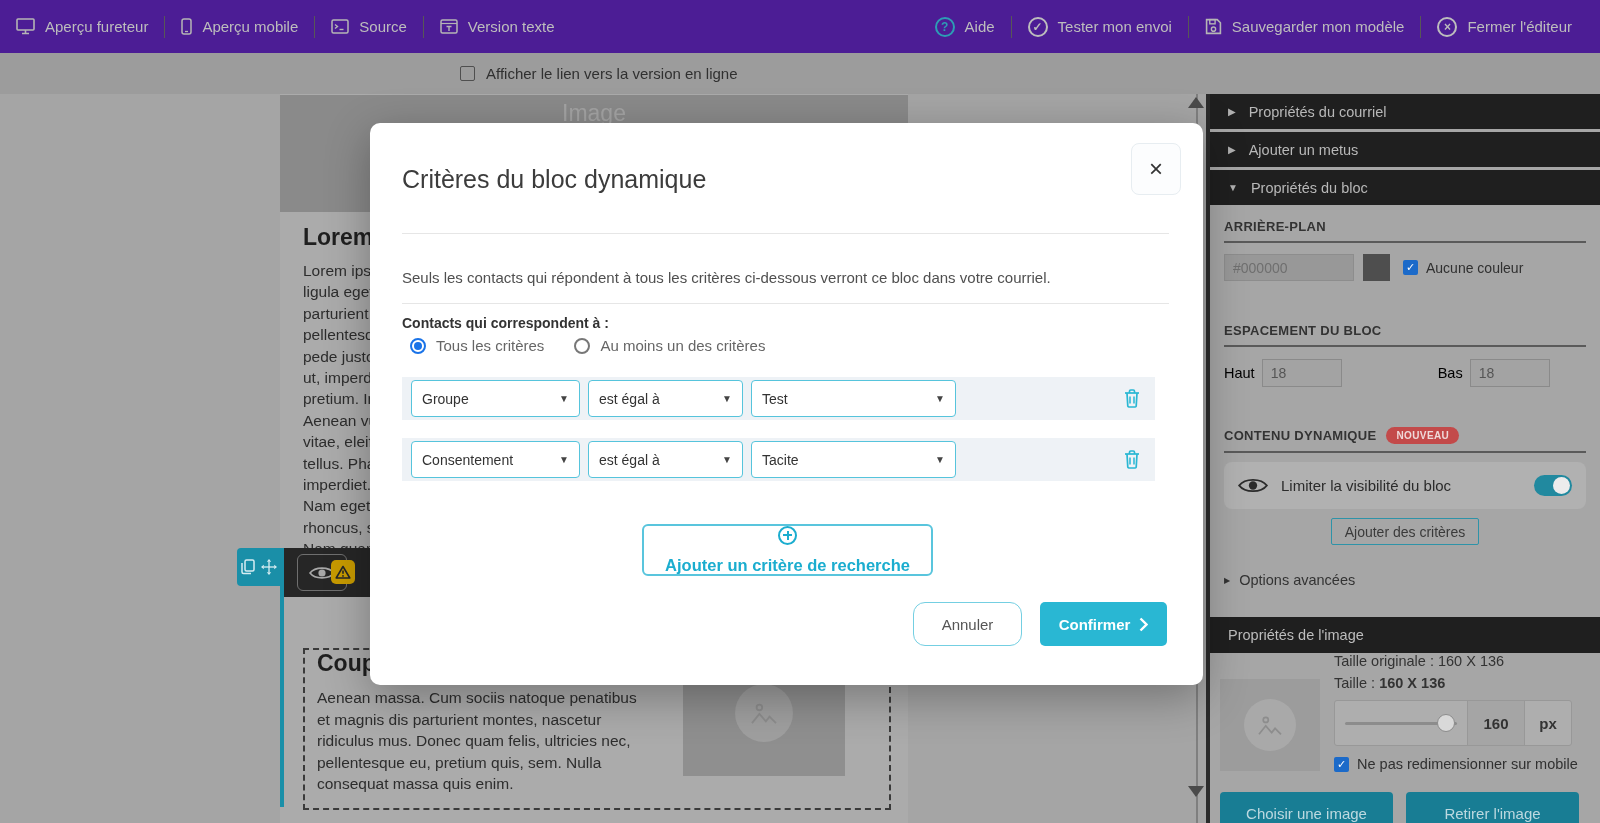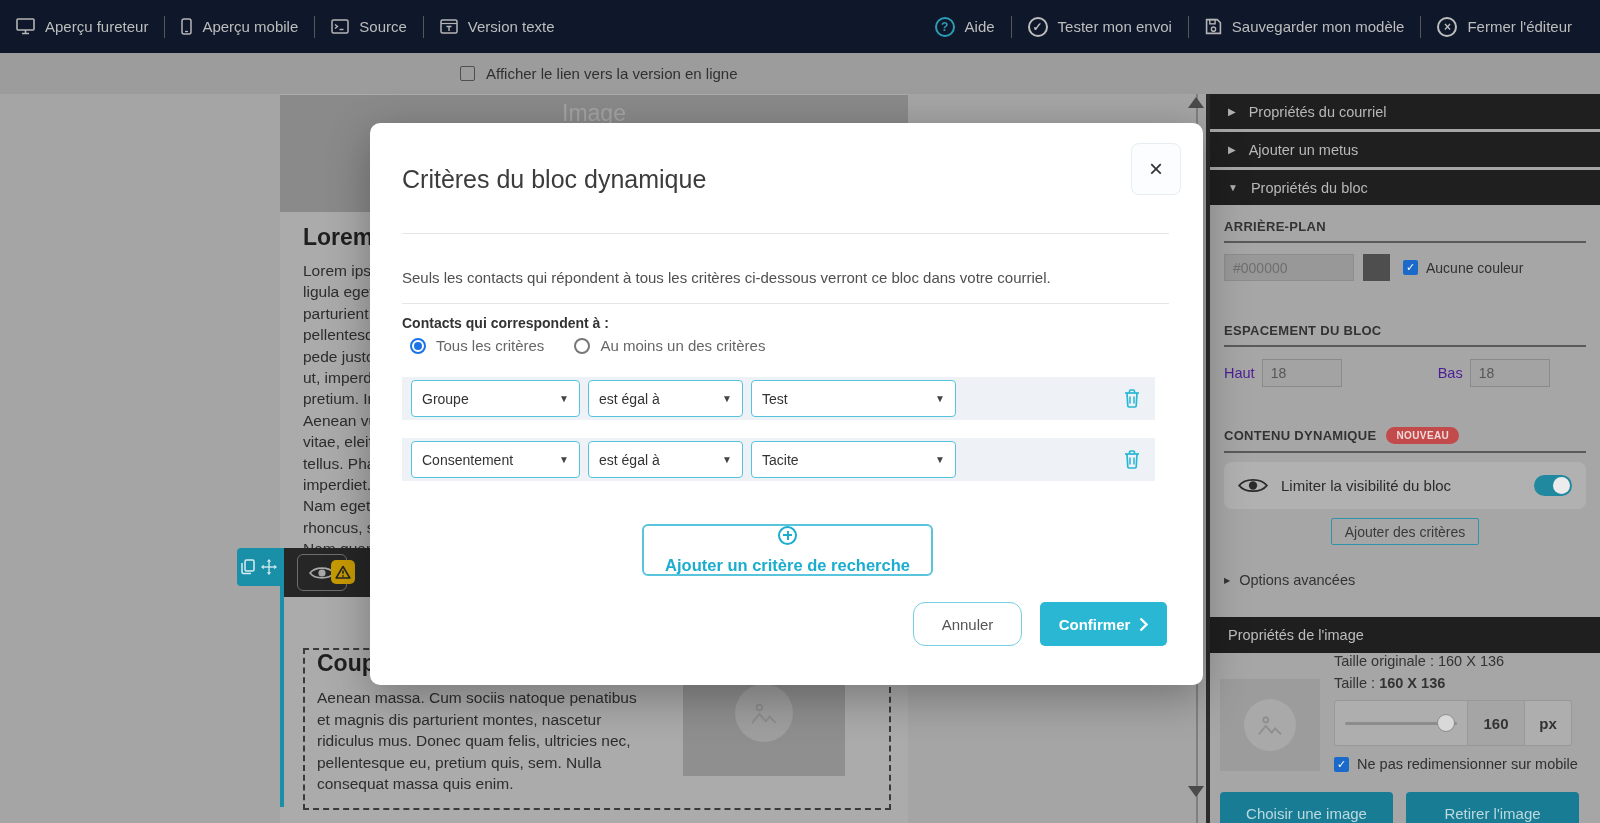--- a/index.html
+++ b/index.html
@@ -1,21 +1,21 @@
 <!DOCTYPE html>
 <html><head>
 <meta charset="utf-8">
 <style>
   html,body{margin:0;padding:0;}
   body{width:1600px;height:823px;position:relative;overflow:hidden;
        font-family:"Liberation Sans",sans-serif;background:#a5a5a5;}
   .abs{position:absolute;}
 
   
-  .topbar{left:0;top:0;width:1600px;height:53px;background:#0f172a;
+  .topbar{left:0;top:0;width:1600px;height:53px;background:#4c1d95;
           display:flex;align-items:center;color:#bdbdbd;font-size:15px;z-index:5;}
   .tb-group{display:flex;align-items:center;height:100%;}
   .tb-item{display:flex;align-items:center;gap:10px;padding:0 16px;height:100%;cursor:pointer;white-space:nowrap;}
   .tb-sep{width:1px;height:22px;background:#575757;}
   .tb-right{margin-left:auto;padding-right:12px;}
   .circle-icon{width:20px;height:20px;border:2px solid currentColor;border-radius:50%;
                display:flex;align-items:center;justify-content:center;
                font-size:12px;font-weight:bold;box-sizing:border-box;}
   .help-color{color:#2d9db5;}
 
@@ -70,21 +70,21 @@
             border-bottom:2px solid #5a5a5a;padding-bottom:7px;display:flex;align-items:center;}
   .bg-row{margin-top:11px;display:flex;align-items:center;}
   .sb-input{height:27px;background:#989898;border:1px solid #8d8d8d;color:#6f6f6f;font-size:14px;
             padding:0 8px;box-sizing:border-box;font-family:"Liberation Sans",sans-serif;}
   .swatch{width:27px;height:27px;background:#4e4e4e;margin-left:9px;}
   .bluecheck{width:15px;height:15px;background:#1b6ac9;border-radius:2px;color:#fff;
              font-size:11px;line-height:15px;text-align:center;flex:0 0 15px;}
   .bluecheck::after{content:"✓";}
   .cb-label{font-size:14px;color:#303030;margin-left:8px;}
   .sp-row{margin-top:12px;display:flex;align-items:center;}
-  .sp-label{font-size:14.5px;color:#4c1d95;}
+  .sp-label{font-size:14.5px;color:#000000;}
   .badge{margin-left:10px;background:#c34a4a;color:#efd9d9;font-size:10px;font-weight:bold;
          padding:3px 10px;border-radius:9px;letter-spacing:.4px;}
   .dyn-card{margin-top:9px;height:47px;background:#b1b1b1;border-radius:8px;
             display:flex;align-items:center;padding:0 14px;}
   .dyn-card-label{margin-left:13px;font-size:15px;color:#2b2b2b;}
   .toggle{margin-left:auto;width:38px;height:21px;border-radius:11px;background:#21899f;position:relative;cursor:pointer;}
   .toggle .knob{position:absolute;right:2px;top:2px;width:17px;height:17px;border-radius:50%;background:#ececec;}
   .add-crit{display:block;margin:9px auto 0;height:27px;padding:0 13px;background:transparent;
             border:1.5px solid #2e93a8;border-radius:2px;font-size:14px;color:#3a3a3a;
             font-family:"Liberation Sans",sans-serif;cursor:pointer;}

